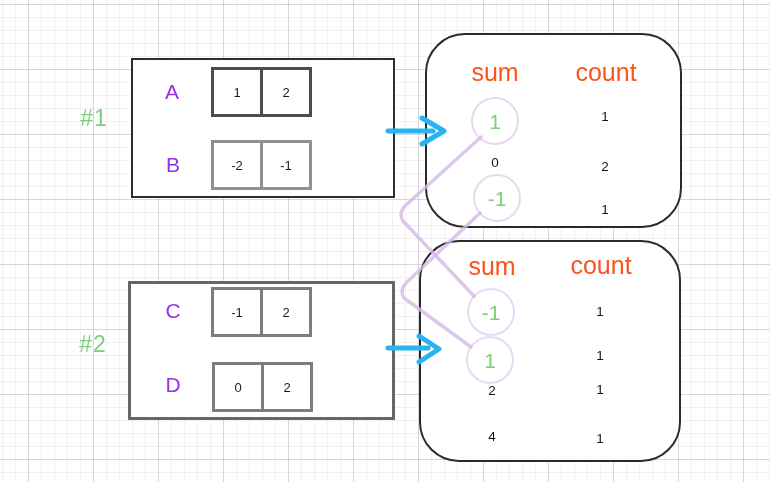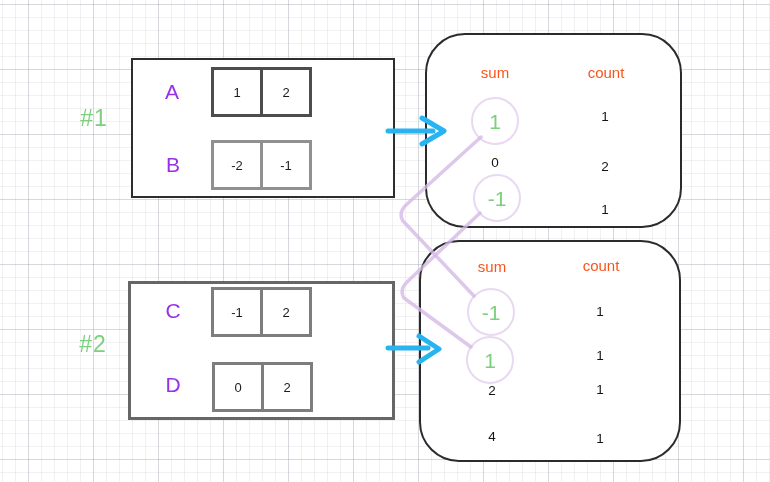--- a/index.html
+++ b/index.html
@@ -22,21 +22,21 @@
   .box1{border:2px solid #2e2e2e;}
   .box2{border:3px solid #666666;}
   .cells{position:absolute;display:flex;}
   .cell{box-sizing:border-box;width:52px;height:50px;display:flex;align-items:center;justify-content:center;
         background:#fff;font-size:13px;color:#1c1c1c;}
   .cells-a .cell{border:3px solid #4d4d4d;}
   .cells-b .cell{border:3px solid #909090;}
   .cells-c .cell,.cells-d .cell{border:3px solid #7d7d7d;}
   .cell + .cell{margin-left:-3px;}
   .map-box{position:absolute;background:#fff;box-sizing:border-box;border:2px solid #2b2b2b;border-radius:40px;}
-  .hdr{font-size:15px;color:var(--orange);}
+  .hdr{font-size:25px;color:var(--orange);}
   .num{font-size:13.5px;color:#141414;}
   .sum-big{font-size:21px;color:var(--green);}
   .ring{position:absolute;width:44px;height:44px;border-radius:50%;
         border:2px solid var(--ring);background:transparent;transform:translate(-50%,-50%);}
   .overlay{position:absolute;left:0;top:0;pointer-events:none;}
 </style>
 </head>
 <body>
 
 <div class="canvas">

